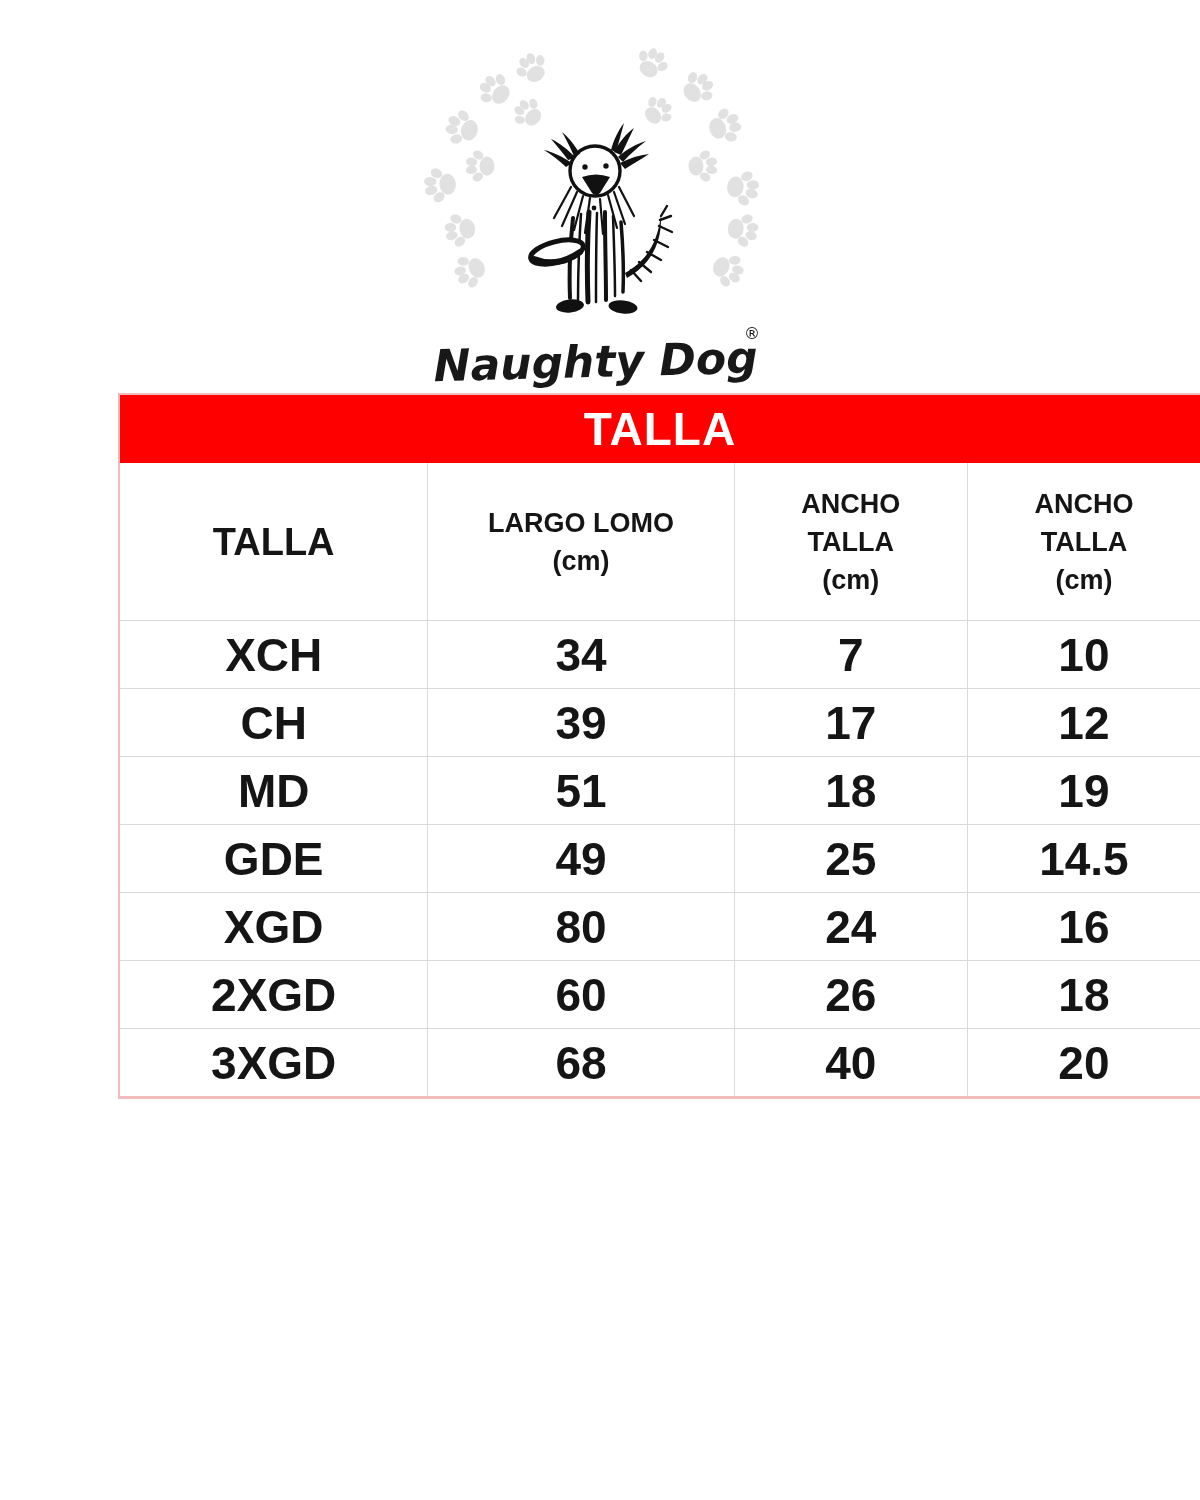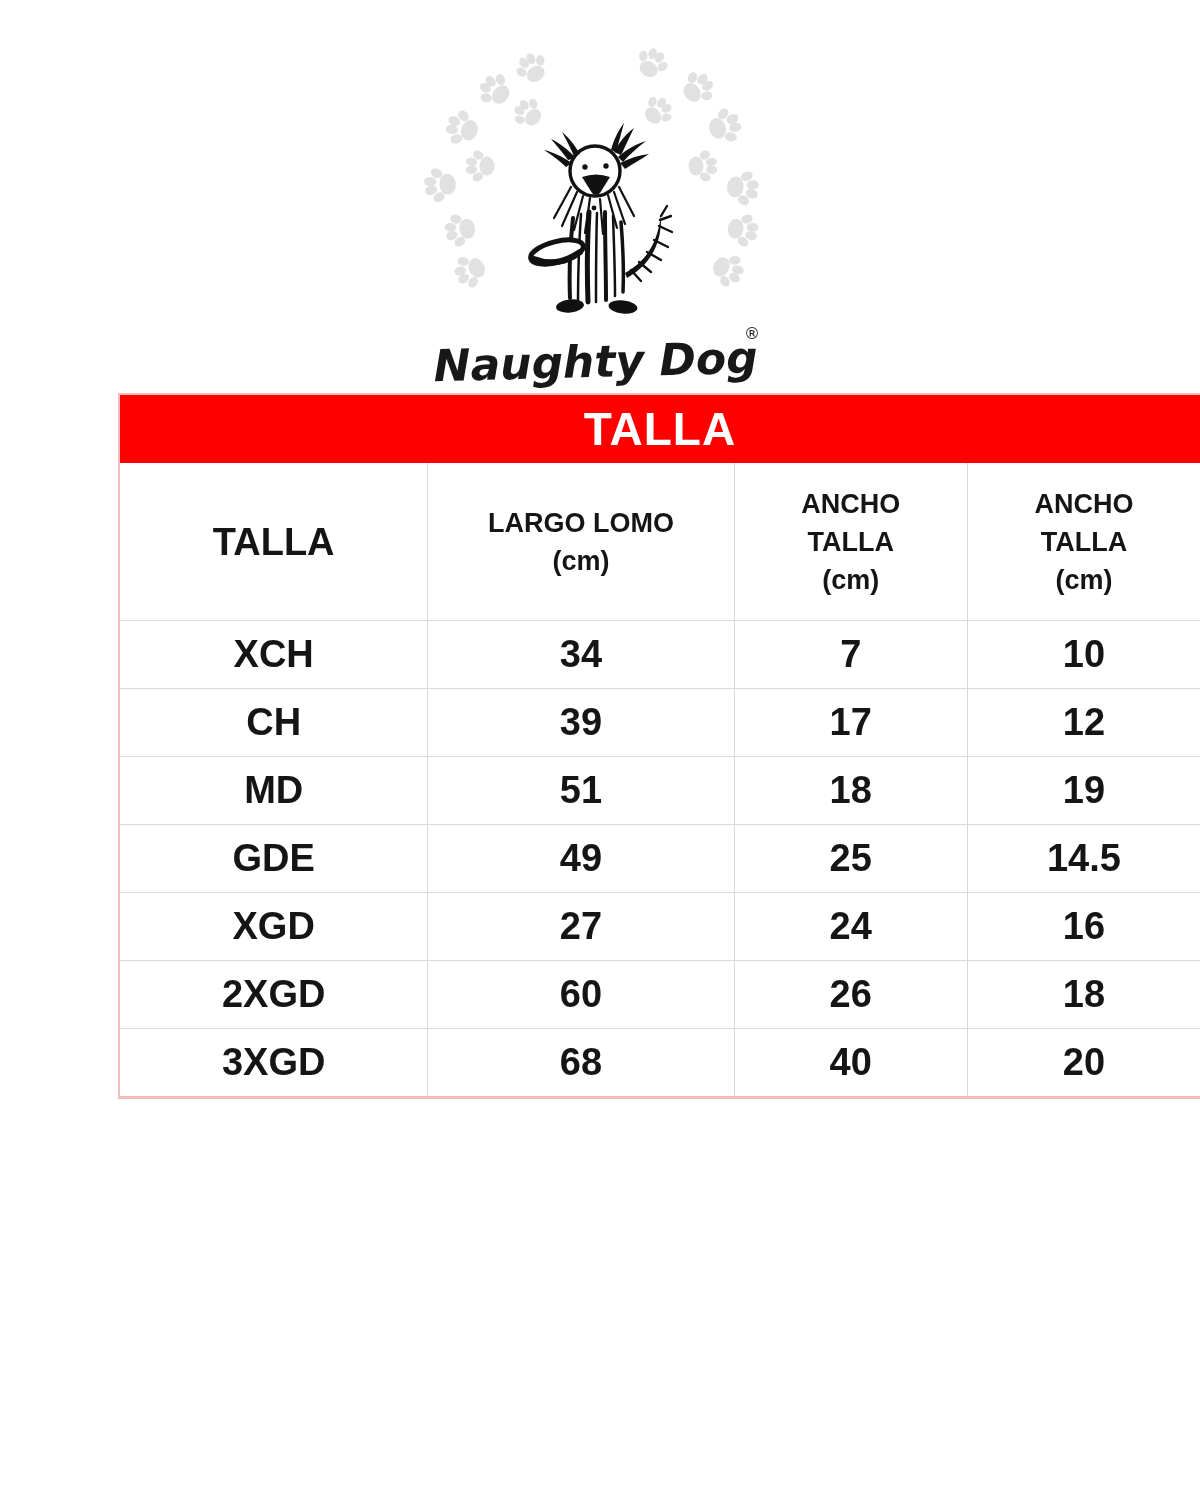--- a/index.html
+++ b/index.html
@@ -45,21 +45,21 @@
     font-size:46px;
     font-weight:bold;
     letter-spacing:1px;
     display:flex;align-items:center;justify-content:center;
   }
   .vline{border-right:1px solid #d9d9d9;}
   .hline-top{border-top:1px solid #d9d9d9;}
   .header-line{font-size:27px;line-height:38px;font-weight:bold;}
   .header-line:empty{display:none;}
   .big-header{font-size:38px;line-height:44px;}
-  .data-cell{font-size:38px;}
+  .data-cell{font-size:46px;}
 </style>
 </head>
 <body>
 
 <div class="page">
 
   <div class="logo-wrap">
     <svg viewBox="0 0 380 345" width="380" height="345">
       <defs>
         <g id="paw">
@@ -200,21 +200,21 @@
       <div class="cell data-cell hline-top">19</div>
     </div>
     <div class="trow">
       <div class="cell data-cell vline hline-top">GDE</div>
       <div class="cell data-cell vline hline-top">49</div>
       <div class="cell data-cell vline hline-top">25</div>
       <div class="cell data-cell hline-top">14.5</div>
     </div>
     <div class="trow">
       <div class="cell data-cell vline hline-top">XGD</div>
-      <div class="cell data-cell vline hline-top">27</div>
+      <div class="cell data-cell vline hline-top">80</div>
       <div class="cell data-cell vline hline-top">24</div>
       <div class="cell data-cell hline-top">16</div>
     </div>
     <div class="trow">
       <div class="cell data-cell vline hline-top">2XGD</div>
       <div class="cell data-cell vline hline-top">60</div>
       <div class="cell data-cell vline hline-top">26</div>
       <div class="cell data-cell hline-top">18</div>
     </div>
     <div class="trow">

